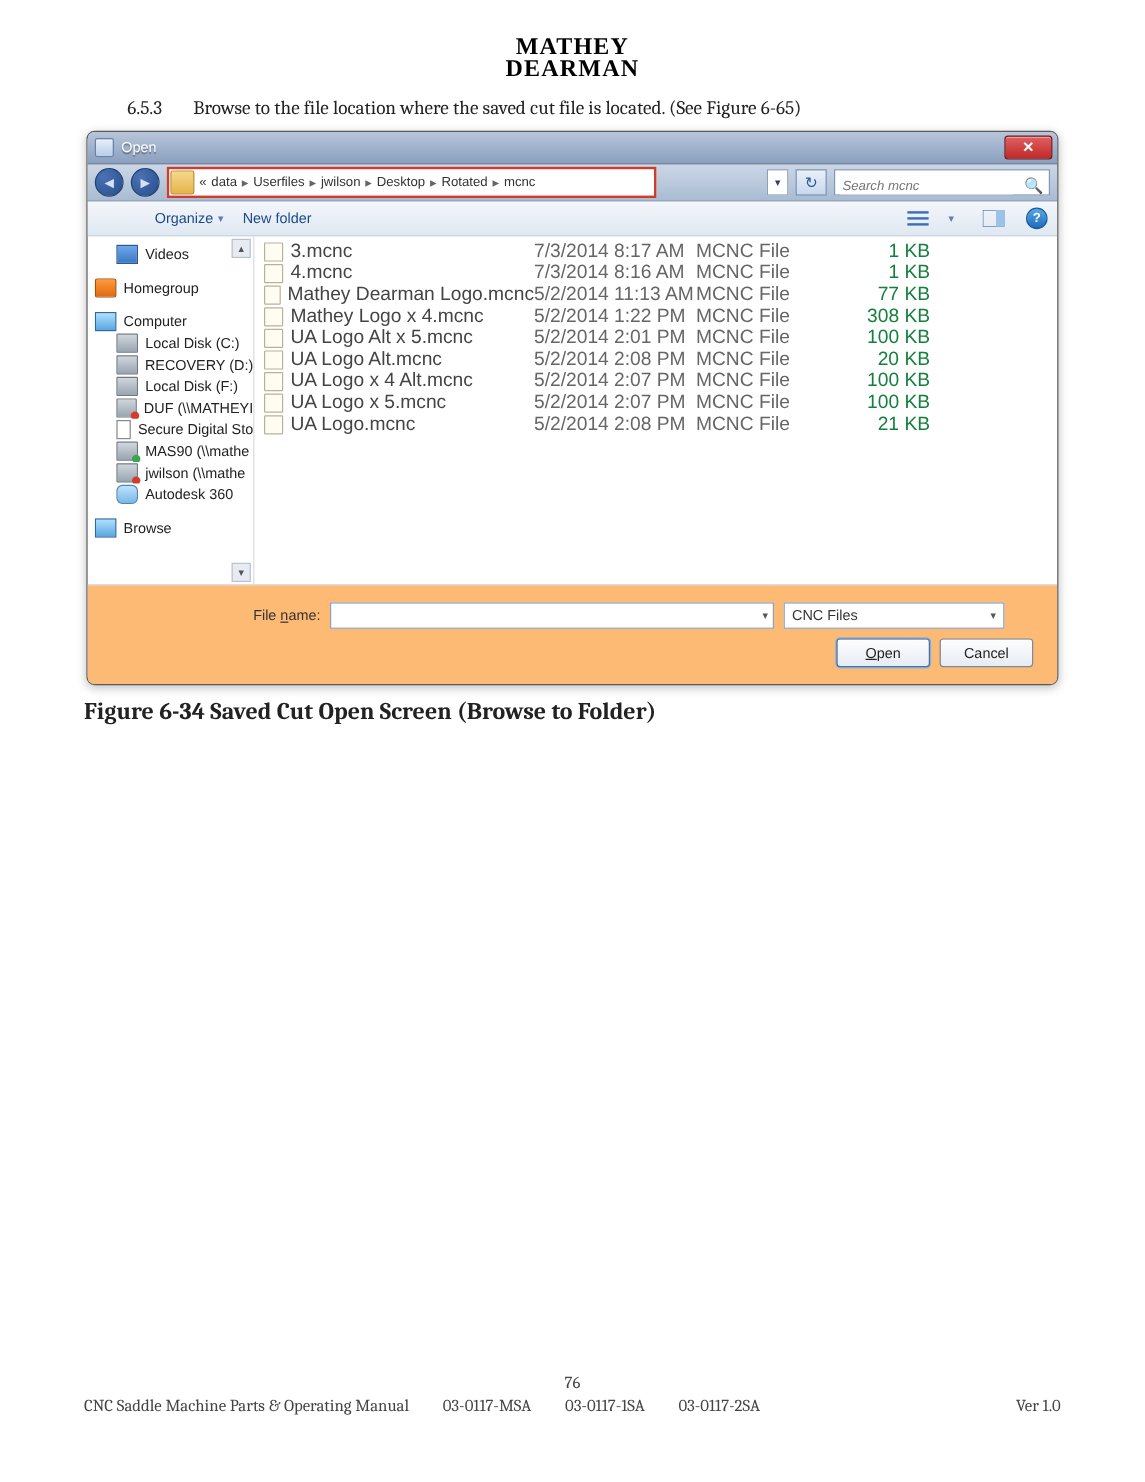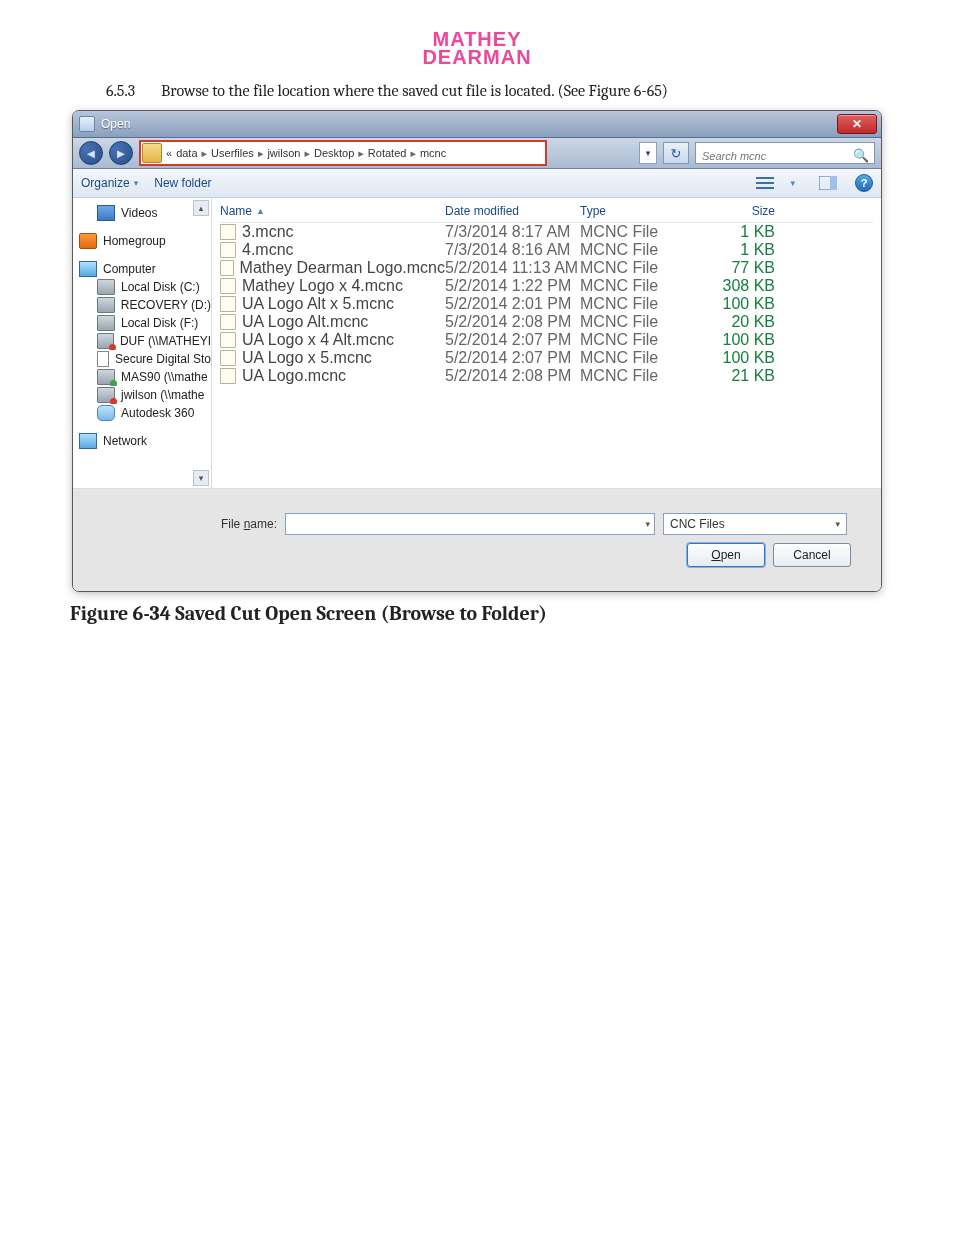--- a/index.html
+++ b/index.html
@@ -11,23 +11,23 @@
   }
   .page {
     padding: 30px 70px 40px 70px;
   }
   .brand {
     text-align: center;
     margin-bottom: 14px;
   }
   .brand-box {
     display: inline-block;
-    font-family: Liberation Sans, sans-serif;
+    font-family: Liberation Serif, serif;
     font-weight: 900;
-    color: #ec4899;
+    color: #000000;
     line-height: 0.9;
     letter-spacing: 1px;
     font-size: 20px;
   }
   .instruction {
     display: flex;
     gap: 26px;
     font-size: 16px;
     margin: 6px 0 10px 36px;
   }
@@ -139,21 +139,21 @@
   }
   .searchbox .mag { color: #2a5aa0; font-size: 13px; }
   
   .toolbar {
     height: 28px;
     background: linear-gradient(#f4f7fb,#dfe7f1);
     border-bottom: 1px solid #c4cfdd;
     display: flex; align-items: center;
     padding: 0 8px; gap: 16px;
   }
-  .toolbar .left { display: flex; align-items: center; gap: 16px; }
+  .toolbar .left { display: flex; align-items: center; gap: 16px; margin-left: 48px; }
   .toolbar .spacer { flex: 1; }
   .tb-item { color: #1a4a8a; font-size: 12px; display: inline-flex; align-items: center; gap: 4px; }
   .tb-sep { color: #5a7fb5; font-size: 9px; }
   .tb-icon {
     width: 20px; height: 18px; display: inline-flex; align-items: center; justify-content: center;
     border: 1px solid transparent; border-radius: 2px;
   }
   .view-icon svg, .preview-icon svg { display:block; }
   .help-icon {
     width: 16px; height: 16px; border-radius: 50%;
@@ -222,22 +222,22 @@
   .frow { display:flex; height:18px; align-items:center;}
   .fname { width:225px; display:flex; align-items:center; gap:6px; white-space:nowrap; overflow:hidden;}
   .fdate { width:135px; color:#666;}
   .ftype { width:105px; color:#666;}
   .fsize { width:90px; text-align:right; padding-right:10px; color:#15803d;}
   .ic-file { width:14px; height:14px; border:1px solid #b8b296; background:#fffdf2; border-radius:1px; display:inline-block;}
 
   
   .footer {
     border-top: 1px solid #d8dde4;
-    padding: 24px;
-    background: #e5e5e5;
+    padding: 14px;
+    background: #fdba74;
   }
   .file-row {
     display:flex; align-items:center; gap:8px; margin-bottom:8px;
     padding-left: 120px;
   }
   .file-row label { font-size:12px; color:#333; width:60px; text-align:right;}
   .file-row .underline { text-decoration: underline; }
   .file-input {
     width: 360px; height:20px; border:1px solid #8aa0be; background:#fff;
     display:flex; align-items:center; justify-content:flex-end; padding:0 4px;
@@ -419,36 +419,27 @@
                 </div>
                 <div class="np-row indent">
                   <span class="ic ic-cloud"></span>
                   <span>Autodesk 360</span>
                 </div>
               </div>
           </div>
           <div class="np-section">
             <div class="np-row">
                 <span class="ic ic-net"></span>
-                <span>Network</span>
+                <span>Browse</span>
               </div>
           </div>
           <span class="np-scroll-dn">▾</span>
         </div>
 
         <div class="content">
-          <div class="columns">
-            <div class="col-name">
-                <span>Name</span> 
-                <span class="sort-arr">▲</span>
-              </div>
-            <div class="col-date">Date modified</div>
-            <div class="col-type">Type</div>
-            <div class="col-size">Size</div>
-          </div>
           <div class="filelist" id="filelist">
               <div class="frow">
                 <div class="fname">
                   <span class="ic-file"></span>
                   <span>3.mcnc</span>
                 </div>
                 <div class="fdate">7/3/2014 8:17 AM</div>
                 <div class="ftype">MCNC File</div>
                 <div class="fsize">1 KB</div>
               </div>
@@ -546,14 +537,24 @@
             </div>
           <div class="btn">Cancel</div>
         </div>
       </div>
 
     </div>
   </div>
 
   <div class="caption">Figure 6-34 Saved Cut Open Screen (Browse to Folder)</div>
 
+  <div class="page-footer">
+    <div class="num">76</div>
+    <div class="row">
+      <span>CNC Saddle Machine Parts &amp; Operating Manual</span>
+      <span>03-0117-MSA</span>
+      <span>03-0117-1SA</span>
+      <span>03-0117-2SA</span>
+      <span style="margin-left:auto">Ver 1.0</span>
+    </div>
+  </div>
 
 </div>
 
 </body></html>

